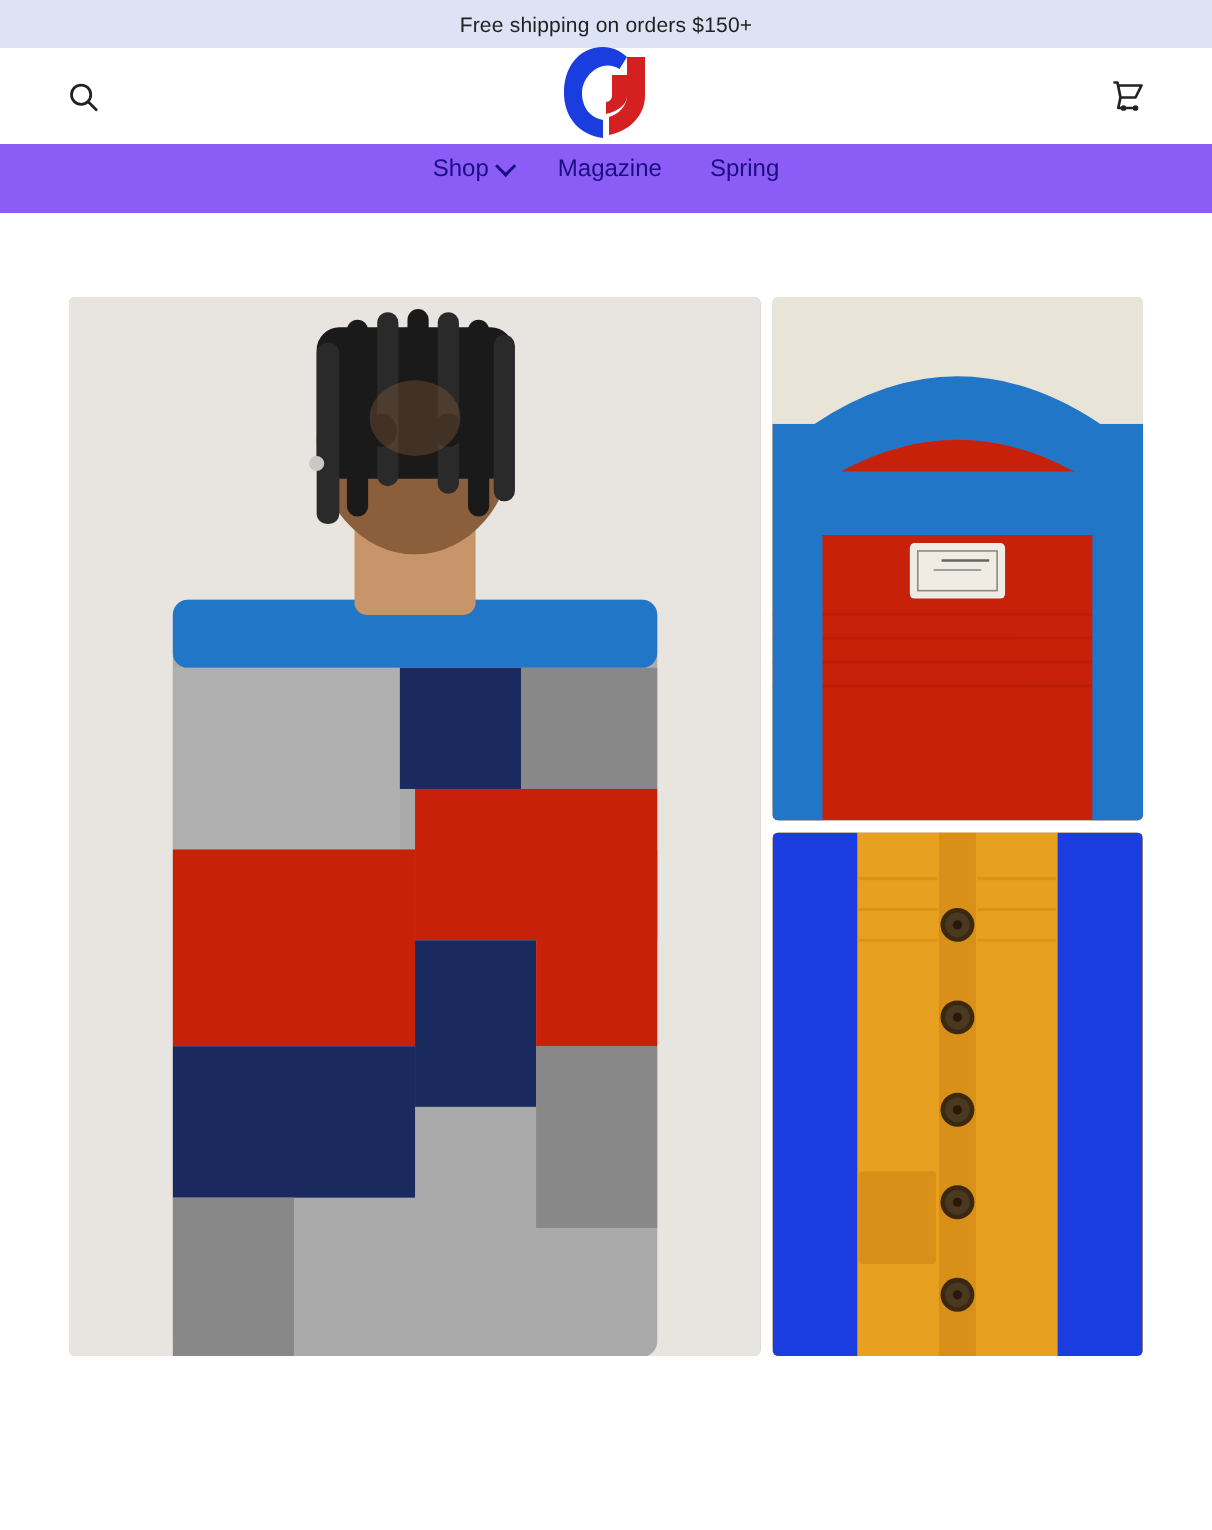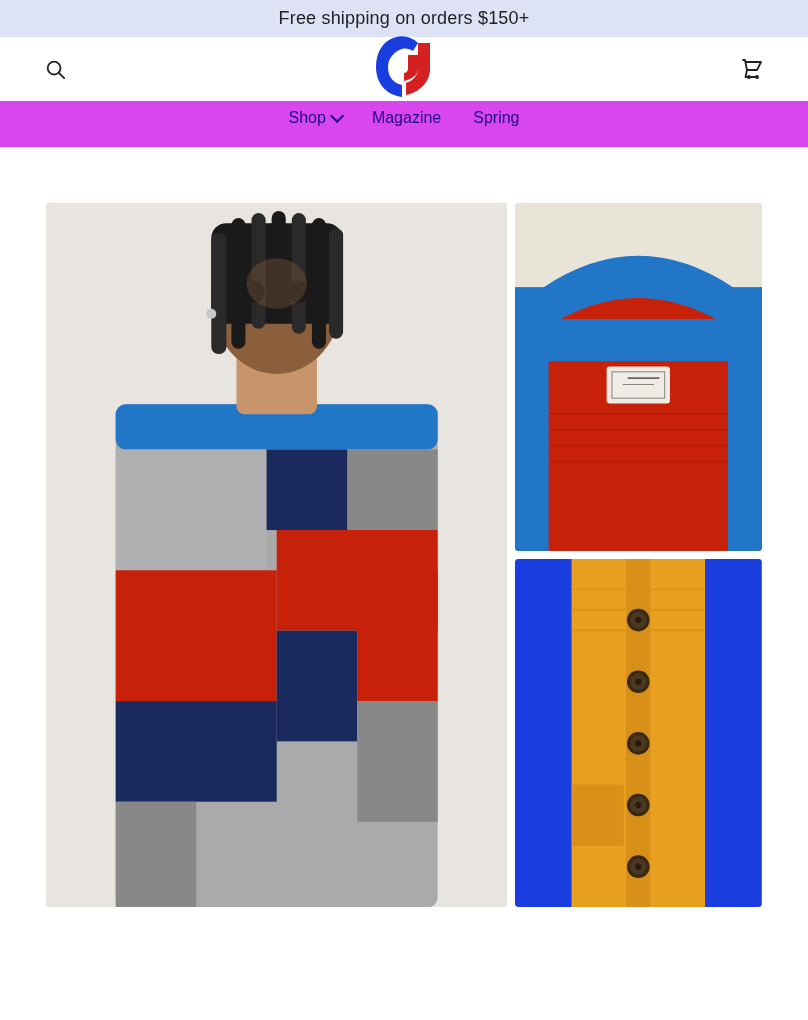--- a/index.html
+++ b/index.html
@@ -3,21 +3,21 @@
   <meta charset="utf-8">
   <style>
     * { margin: 0; padding: 0; box-sizing: border-box; }
     body { font-family: -apple-system, BlinkMacSystemFont, 'Helvetica Neue', Arial, sans-serif; background: #fff; width: 808px; }
 
     
     .announcement-bar {
       background: #dde3f5;
       text-align: center;
       padding: 8px 16px;
-      font-size: 18px;
+      font-size: 14px;
       color: #222;
       letter-spacing: 0.01em;
     }
 
     
     header {
       display: flex;
       align-items: center;
       justify-content: space-between;
       padding: 16px 40px;
@@ -48,21 +48,21 @@
       align-items: center;
     }
 
     
     nav {
       display: flex;
       justify-content: center;
       align-items: center;
       gap: 32px;
       padding: 8px 0 20px;
-      background: #d946ef;
+      background: #8b5cf6;
     }
 
     nav a {
       text-decoration: none;
       color: #1a0e82;
       font-size: 16px;
       font-weight: 400;
     }
 
     .nav-shop-wrap {

